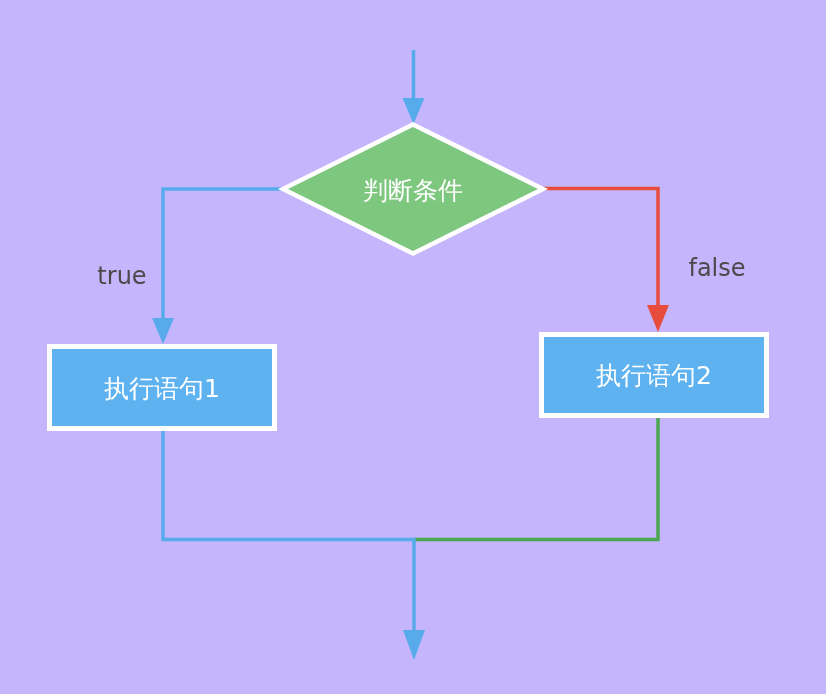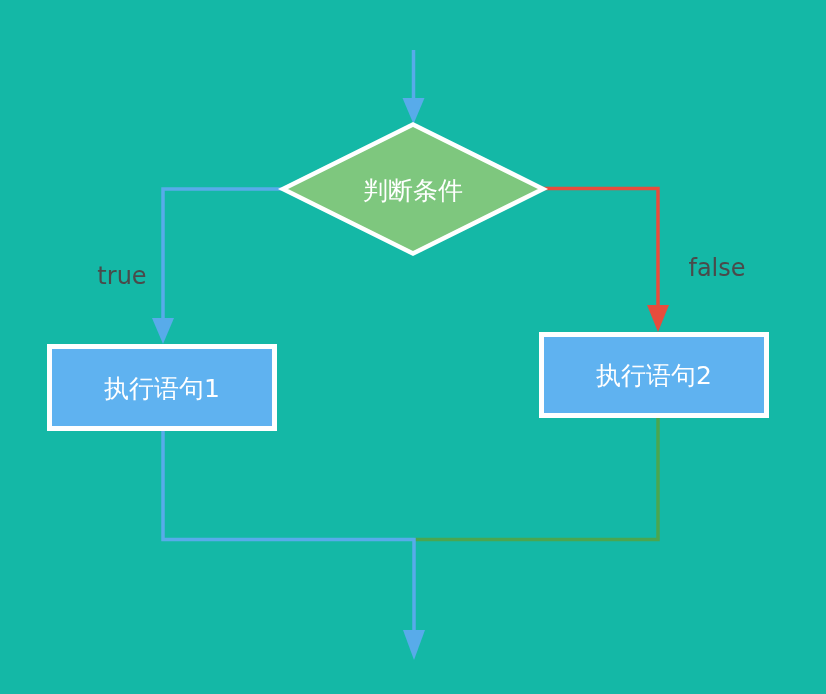--- a/index.html
+++ b/index.html
@@ -4,21 +4,21 @@
 <style>
   html, body {
     margin: 0;
     padding: 0;
     background: #ffffff;
   }
   .canvas {
     position: relative;
     width: 826px;
     height: 694px;
-    background: #14b8a6;
+    background: #c4b5fd;
     overflow: hidden;
   }
   svg {
     display: block;
   }
   .edge {
     fill: none;
     stroke-width: 3.5px;
     stroke-linecap: butt;
     stroke-linejoin: miter;

